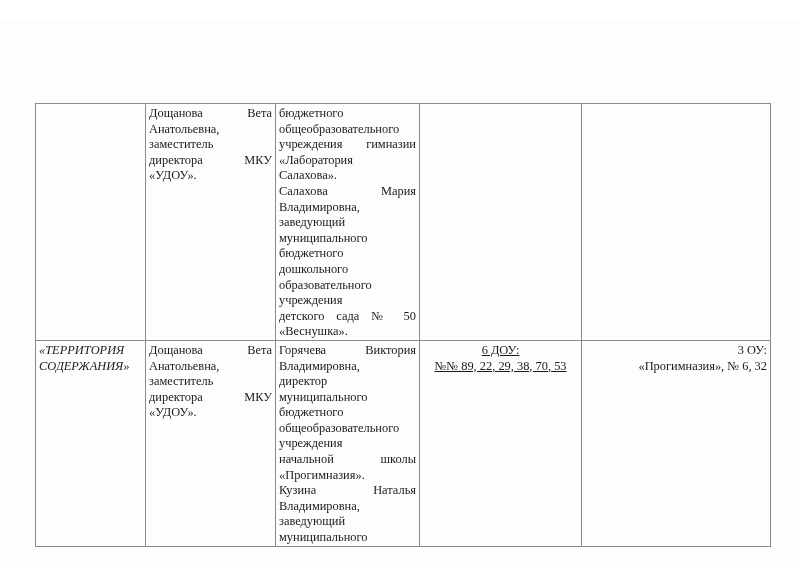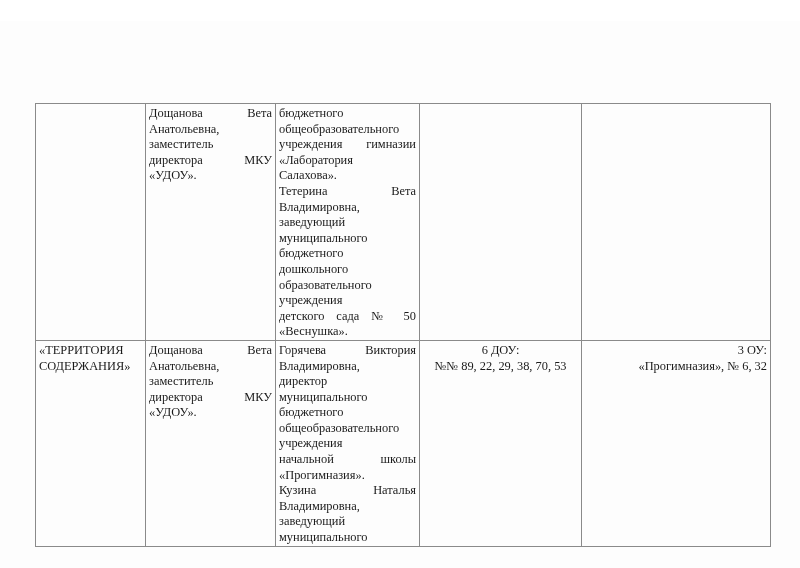--- a/index.html
+++ b/index.html
@@ -14,24 +14,24 @@
     width: 732px;
   }
   table.doc td {
     border: 1px solid #8a8a8a;
     vertical-align: top;
     padding: 2px 3px 0 3px;
     font-size: 12.4px;
     line-height: 15.6px;
     overflow: hidden;
   }
-  td.c1 { width: 103px; }
+  td.c1 { width: 103px; font-style: italic; }
   td.c2 { width: 123px; }
   td.c3 { width: 137px; }
-  td.c4 { width: 155px; }
+  td.c4 { width: 155px; text-decoration: underline; }
   td.c5 { width: 182px; text-align: right; }
   tr.r1 td { height: 229px; }
   tr.r2 td { height: 199px; }
   .line { display: block; }
   .line.spread { text-align: justify; text-align-last: justify; }
   .center { text-align: center; }
 </style>
 </head>
 <body>
 
@@ -46,21 +46,21 @@
         <span class="line">заместитель</span>
         <span class="line spread">директора МКУ</span>
         <span class="line">«УДОУ».</span>
       </td>
       <td class="c3">
         <span class="line">бюджетного</span>
         <span class="line">общеобразовательного</span>
         <span class="line spread">учреждения гимназии</span>
         <span class="line">«Лаборатория</span>
         <span class="line">Салахова».</span>
-        <span class="line spread">Тетерина Вета</span>
+        <span class="line spread">Салахова Мария</span>
         <span class="line">Владимировна,</span>
         <span class="line">заведующий</span>
         <span class="line">муниципального</span>
         <span class="line">бюджетного</span>
         <span class="line">дошкольного</span>
         <span class="line">образовательного</span>
         <span class="line">учреждения</span>
         <span class="line spread">детского сада № 50</span>
         <span class="line">«Веснушка».</span>
       </td>

